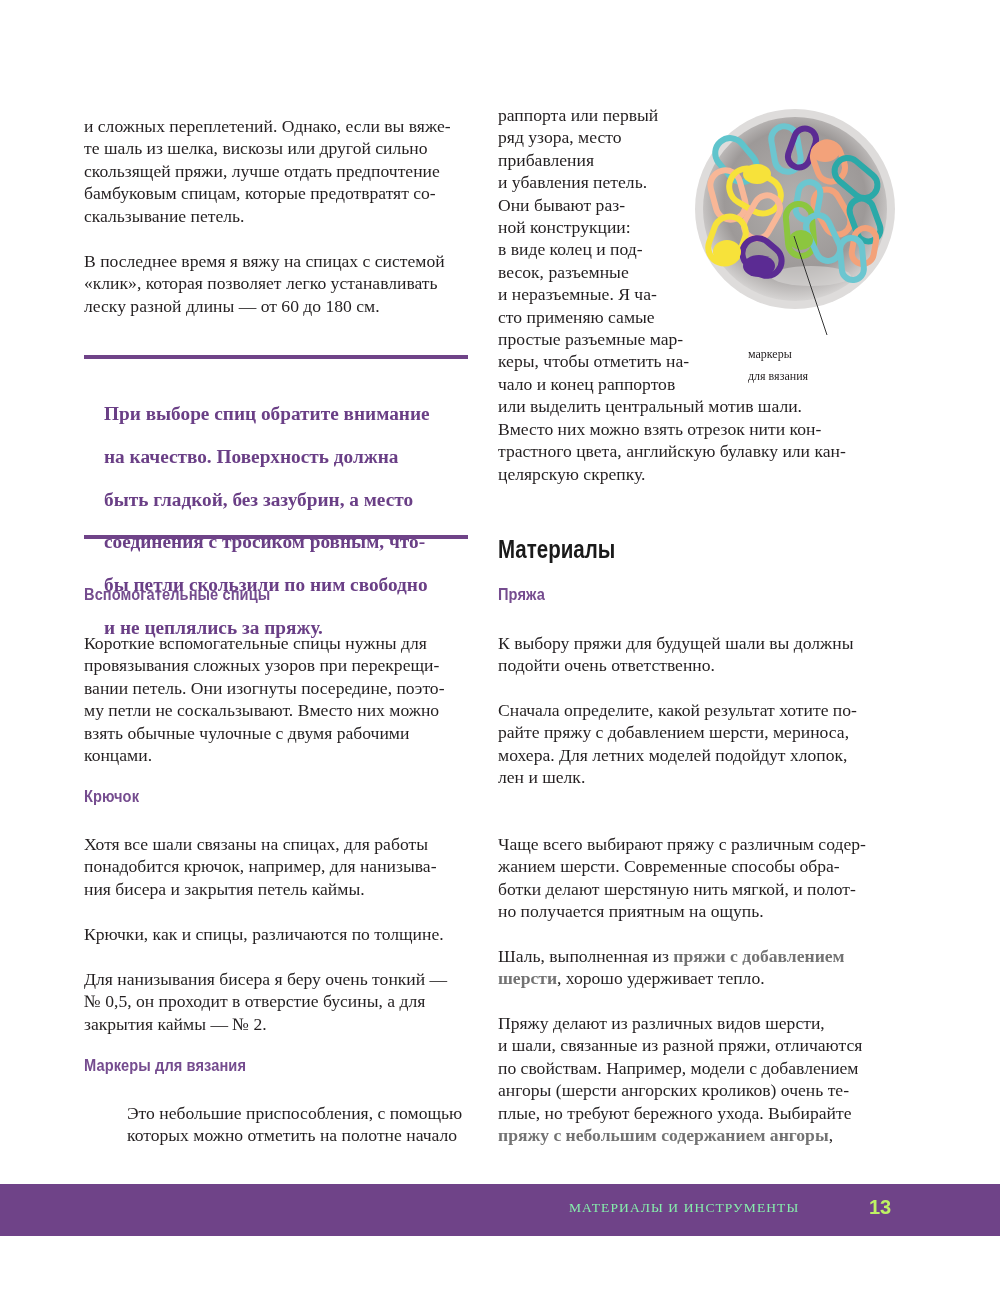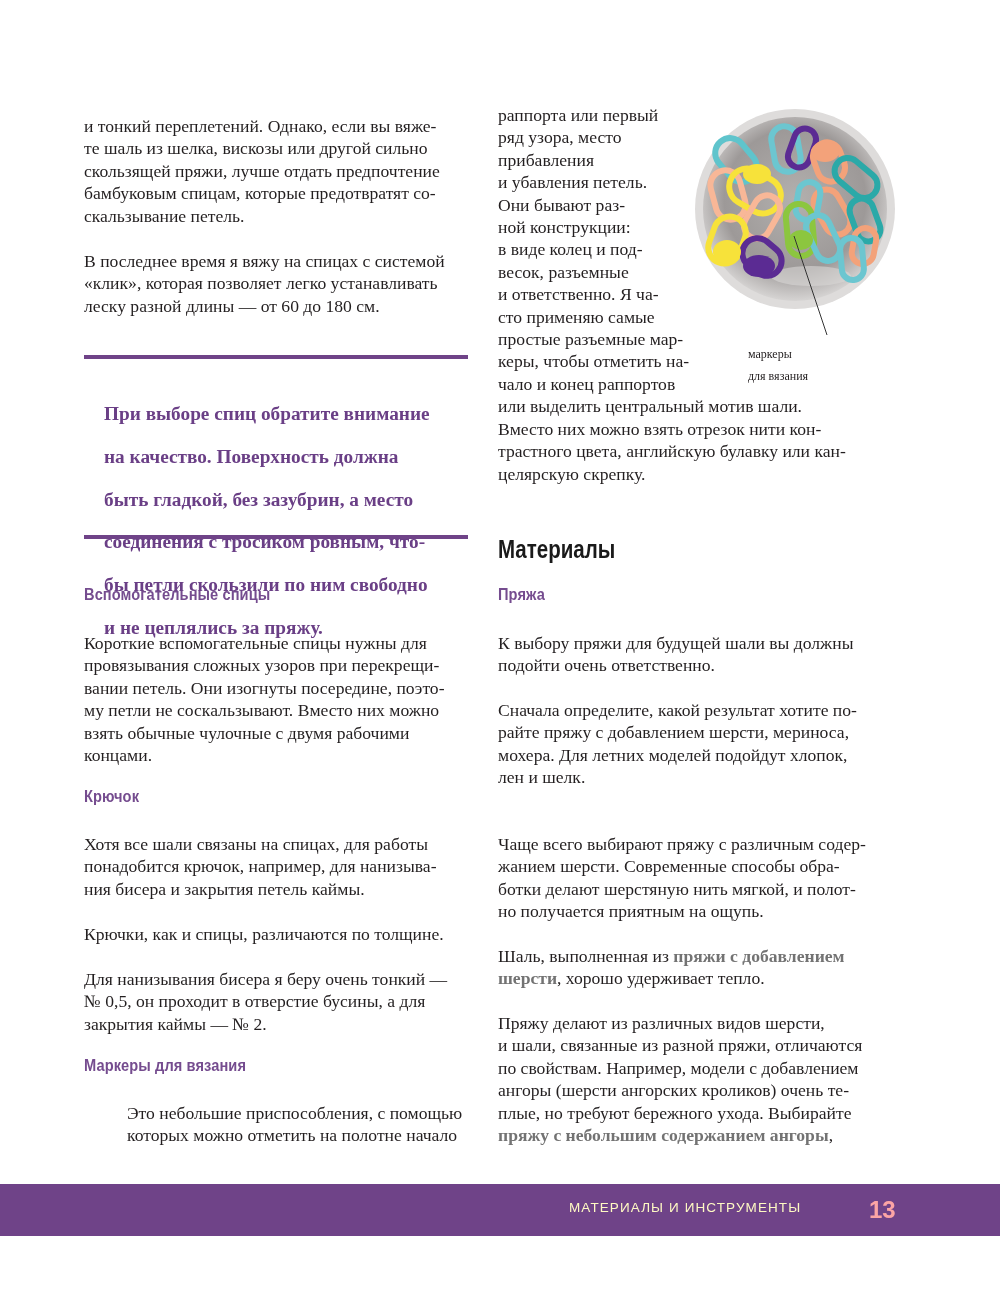--- a/index.html
+++ b/index.html
@@ -49,37 +49,37 @@
     font-size: 12px; line-height: 22px; white-space: nowrap;
   }
   .caption span.line { display: block; }
   .leader { position: absolute; left: 0; top: 0; pointer-events: none; }
   .footer {
     position: absolute; left: 0; top: 1184px; width: 1000px; height: 52px;
     background: #6f4388;
   }
   .footer-title {
     position: absolute; left: 569px; top: 16px;
-    font-family: Liberation Sans, sans-serif;
-    font-size: 13.5px; letter-spacing: 1.1px; color: #fef9c3;
+    font-family: Liberation Serif, serif;
+    font-size: 13.5px; letter-spacing: 1.1px; color: #86efac;
     white-space: nowrap;
   }
   .footer-page {
     position: absolute; left: 869px; top: 12px;
     font-family: "Liberation Sans", "DejaVu Sans", sans-serif;
-    font-weight: bold; font-size: 24px; color: #fca5a5;
+    font-weight: bold; font-size: 20px; color: #bef264;
   }
 </style>
 </head>
 <body>
 
 <div class="col">
 
   <p class="p" style="left:84px; top:115px;">
-    <span class="line">и тонкий переплетений. Однако, если вы вяже-</span>
+    <span class="line">и сложных переплетений. Однако, если вы вяже-</span>
     <span class="line">те шаль из шелка, вискозы или другой сильно</span>
     <span class="line">скользящей пряжи, лучше отдать предпочтение</span>
     <span class="line">бамбуковым спицам, которые предотвратят со-</span>
     <span class="line">скальзывание петель.</span>
   </p>
 
   <p class="p" style="left:84px; top:250px;">
     <span class="line">В последнее время я вяжу на спицах с системой</span>
     <span class="line">«клик», которая позволяет легко устанавливать</span>
     <span class="line">леску разной длины — от 60 до 180 см.</span>
@@ -132,21 +132,21 @@
 
   <p class="p" style="left:498px; top:104px;">
     <span class="line">раппорта или первый</span>
     <span class="line">ряд узора, место</span>
     <span class="line">прибавления</span>
     <span class="line">и убавления петель.</span>
     <span class="line">Они бывают раз-</span>
     <span class="line">ной конструкции:</span>
     <span class="line">в виде колец и под-</span>
     <span class="line">весок, разъемные</span>
-    <span class="line">и ответственно. Я ча-</span>
+    <span class="line">и неразъемные. Я ча-</span>
     <span class="line">сто применяю самые</span>
     <span class="line">простые разъемные мар-</span>
     <span class="line">керы, чтобы отметить на-</span>
     <span class="line">чало и конец раппортов</span>
     <span class="line">или выделить центральный мотив шали.</span>
     <span class="line">Вместо них можно взять отрезок нити кон-</span>
     <span class="line">трастного цвета, английскую булавку или кан-</span>
     <span class="line">целярскую скрепку.</span>
   </p>
 

